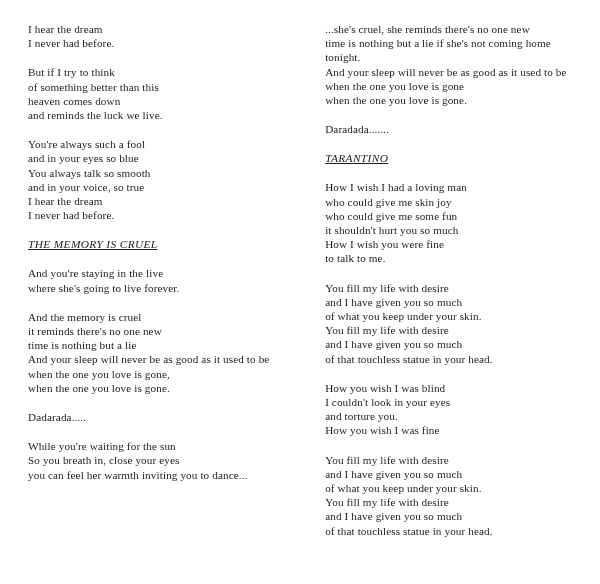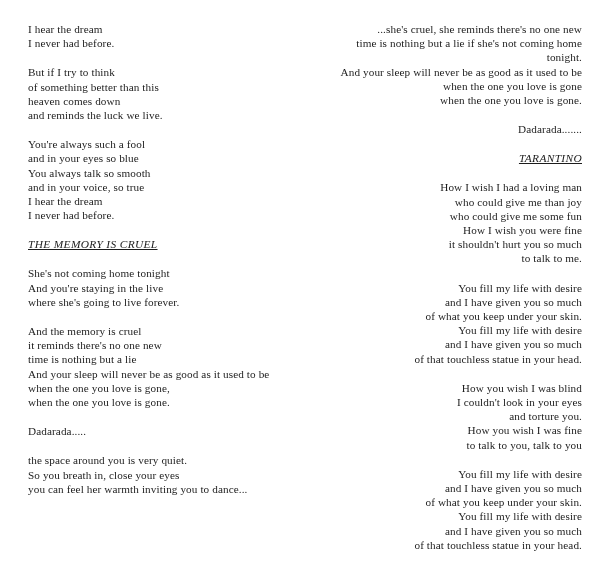--- a/index.html
+++ b/index.html
@@ -28,21 +28,20 @@
     width: 276px;
     box-sizing: border-box;
   }
   .column.left {
     padding-right: 12px;
     margin-left: 10px;
   }
   .column.right {
     padding-left: 6px;
     margin-left: 18px;
-    text-align: right;
   }
   .block {
     margin: 0 0 15px 0;
   }
   .block.song-title {
     margin: 0 0 14px 0;
   }
   .line {
     font-size: 11.2px;
     line-height: 14.2px;
@@ -78,77 +77,75 @@
         <div class="line">and in your eyes so blue</div>
         <div class="line">You always talk so smooth</div>
         <div class="line">and in your voice, so true</div>
         <div class="line">I hear the dream</div>
         <div class="line">I never had before.</div>
       </div>
       <div class="block song-title title-gap-top">
         <div class="line title">THE MEMORY IS CRUEL</div>
       </div>
       <div class="block">
-        <div class="line">She's not coming home tonight</div>
         <div class="line">And you're staying in the live</div>
         <div class="line">where she's going to live forever.</div>
       </div>
       <div class="block">
         <div class="line">And the memory is cruel</div>
         <div class="line">it reminds there's no one new</div>
         <div class="line">time is nothing but a lie</div>
         <div class="line">And your sleep will never be as good as it used to be</div>
         <div class="line">when the one you love is gone,</div>
         <div class="line">when the one you love is gone.</div>
       </div>
       <div class="block">
         <div class="line">Dadarada.....</div>
       </div>
       <div class="block">
-        <div class="line">the space around you is very quiet.</div>
+        <div class="line">While you're waiting for the sun</div>
         <div class="line">So you breath in, close your eyes</div>
         <div class="line">you can feel her warmth inviting you to dance...</div>
       </div>
     </div>
   <div class="column right">
       <div class="block">
         <div class="line">...she's cruel, she reminds there's no one new</div>
         <div class="line">time is nothing but a lie if she's not coming home tonight.</div>
         <div class="line">And your sleep will never be as good as it used to be</div>
         <div class="line">when the one you love is gone</div>
         <div class="line">when the one you love is gone.</div>
       </div>
       <div class="block">
-        <div class="line">Dadarada.......</div>
+        <div class="line">Daradada.......</div>
       </div>
       <div class="block song-title title-gap-top">
         <div class="line title">TARANTINO</div>
       </div>
       <div class="block">
         <div class="line">How I wish I had a loving man</div>
-        <div class="line">who could give me than joy</div>
+        <div class="line">who could give me skin joy</div>
         <div class="line">who could give me some fun</div>
+        <div class="line">it shouldn't hurt you so much</div>
         <div class="line">How I wish you were fine</div>
-        <div class="line">it shouldn't hurt you so much</div>
         <div class="line">to talk to me.</div>
       </div>
       <div class="block">
         <div class="line">You fill my life with desire</div>
         <div class="line">and I have given you so much</div>
         <div class="line">of what you keep under your skin.</div>
         <div class="line">You fill my life with desire</div>
         <div class="line">and I have given you so much</div>
         <div class="line">of that touchless statue in your head.</div>
       </div>
       <div class="block">
         <div class="line">How you wish I was blind</div>
         <div class="line">I couldn't look in your eyes</div>
         <div class="line">and torture you.</div>
         <div class="line">How you wish I was fine</div>
-        <div class="line">to talk to you, talk to you</div>
       </div>
       <div class="block">
         <div class="line">You fill my life with desire</div>
         <div class="line">and I have given you so much</div>
         <div class="line">of what you keep under your skin.</div>
         <div class="line">You fill my life with desire</div>
         <div class="line">and I have given you so much</div>
         <div class="line">of that touchless statue in your head.</div>
       </div>
     </div>

